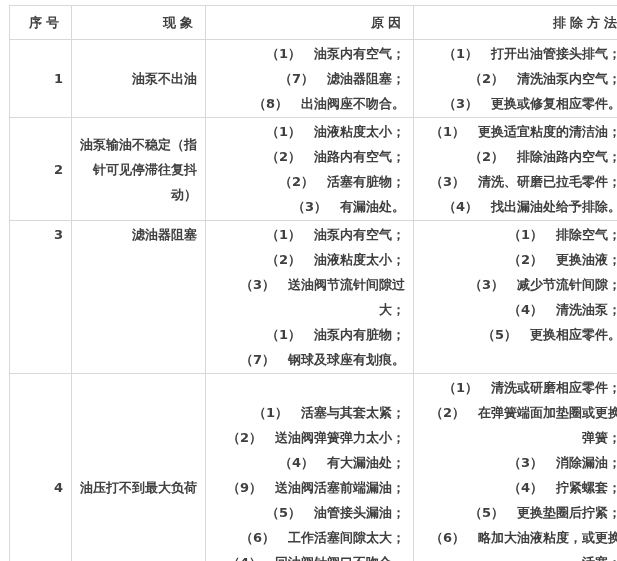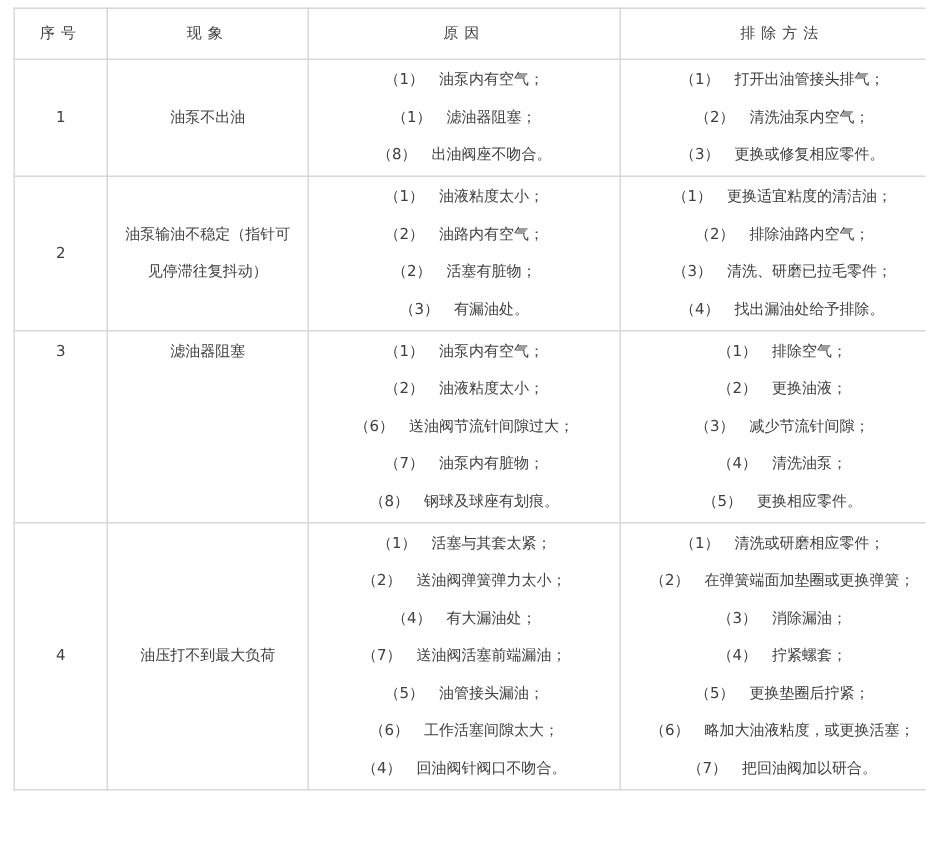--- a/index.html
+++ b/index.html
@@ -19,23 +19,23 @@
     width: 620px;            
   }
   col.c1 { width: 62px; }
   col.c2 { width: 134px; }
   col.c3 { width: 208px; }
   col.c4 { width: 216px; }
 
   th, td {
     border: 1px solid #d8d8d8;
     padding: 1px 8px;
-    font-size: 10px;
-    font-weight: 400;
-    text-align: center;
+    font-size: 13px;
+    font-weight: 700;
+    text-align: right;
     vertical-align: middle;
     line-height: 25px;
     word-break: break-all;
   }
   th {
     height: 25px;
     letter-spacing: 4px;
     line-height: 19px;
     padding: 4px 8px;
   }
@@ -61,21 +61,21 @@
         <th>原因</th>
         <th>排除方法</th>
       </tr>
     </thead>
     <tbody>
       <tr>
         <td>1</td>
         <td>油泵不出油</td>
         <td>
           <p>（1）　油泵内有空气；</p>
-          <p>（1）　滤油器阻塞；</p>
+          <p>（7）　滤油器阻塞；</p>
           <p>（8）　出油阀座不吻合。</p>
         </td>
         <td>
           <p>（1）　打开出油管接头排气；</p>
           <p>（2）　清洗油泵内空气；</p>
           <p>（3）　更换或修复相应零件。</p>
         </td>
       </tr>
       <tr>
         <td>2</td>
@@ -92,40 +92,40 @@
           <p>（3）　清洗、研磨已拉毛零件；</p>
           <p>（4）　找出漏油处给予排除。</p>
         </td>
       </tr>
       <tr class="vtop">
         <td>3</td>
         <td>滤油器阻塞</td>
         <td>
           <p>（1）　油泵内有空气；</p>
           <p>（2）　油液粘度太小；</p>
-          <p>（6）　送油阀节流针间隙过大；</p>
-          <p>（7）　油泵内有脏物；</p>
-          <p>（8）　钢球及球座有划痕。</p>
+          <p>（3）　送油阀节流针间隙过大；</p>
+          <p>（1）　油泵内有脏物；</p>
+          <p>（7）　钢球及球座有划痕。</p>
         </td>
         <td>
           <p>（1）　排除空气；</p>
           <p>（2）　更换油液；</p>
           <p>（3）　减少节流针间隙；</p>
           <p>（4）　清洗油泵；</p>
           <p>（5）　更换相应零件。</p>
         </td>
       </tr>
       <tr>
         <td>4</td>
         <td>油压打不到最大负荷</td>
         <td>
           <p>（1）　活塞与其套太紧；</p>
           <p>（2）　送油阀弹簧弹力太小；</p>
           <p>（4）　有大漏油处；</p>
-          <p>（7）　送油阀活塞前端漏油；</p>
+          <p>（9）　送油阀活塞前端漏油；</p>
           <p>（5）　油管接头漏油；</p>
           <p>（6）　工作活塞间隙太大；</p>
           <p>（4）　回油阀针阀口不吻合。</p>
         </td>
         <td>
           <p>（1）　清洗或研磨相应零件；</p>
           <p>（2）　在弹簧端面加垫圈或更换弹簧；</p>
           <p>（3）　消除漏油；</p>
           <p>（4）　拧紧螺套；</p>
           <p>（5）　更换垫圈后拧紧；</p>

